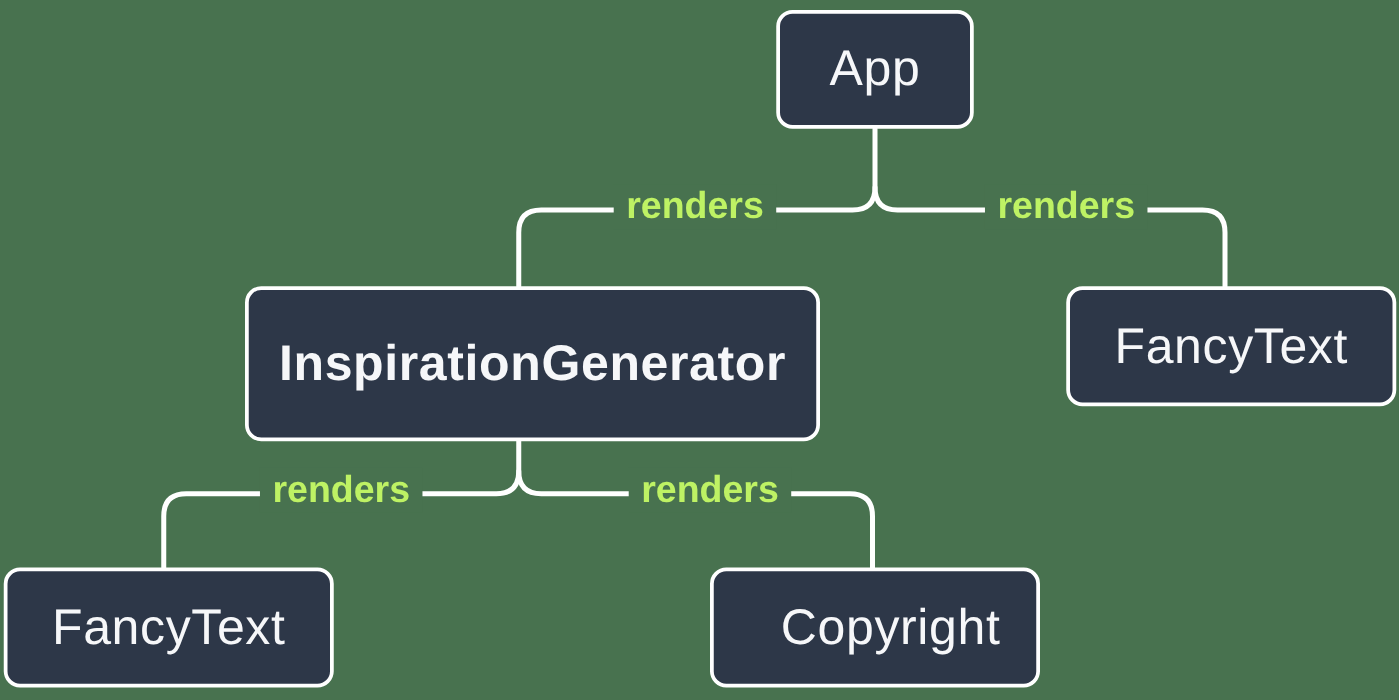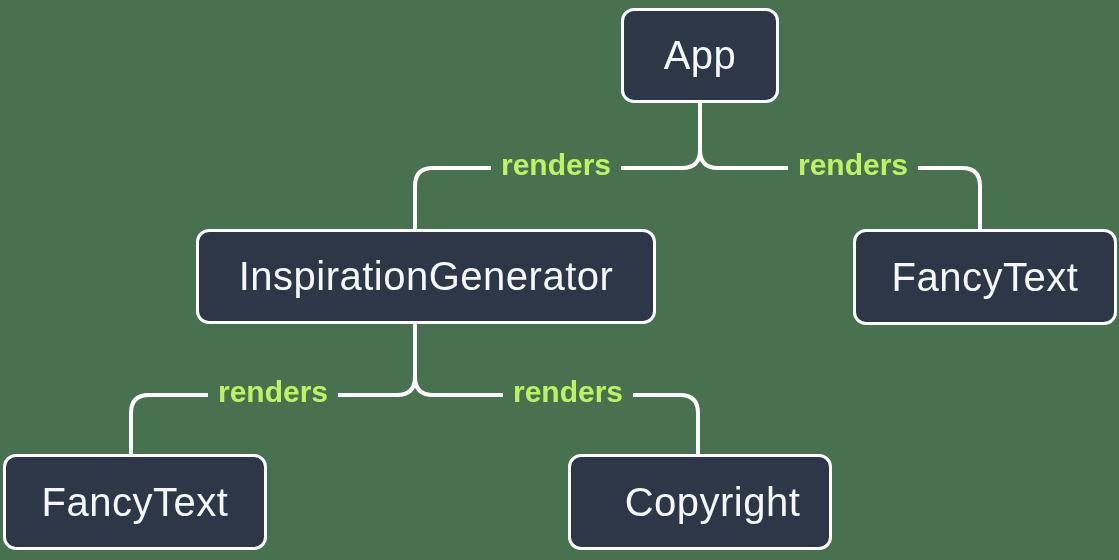--- a/index.html
+++ b/index.html
@@ -40,21 +40,21 @@
     align-items: center;
     justify-content: center;
     color: #F6F7F9;
     font-size: 40px;
     font-weight: 500;
     letter-spacing: 0.5px;
     white-space: nowrap;
     text-align: center;
   }
   .node-app           { left: 621px; top: 8px;   width: 158px; height: 95px; }
-  .node-inspiration   { left: 196px; top: 229px; width: 460px; height: 95px; }
+  .node-inspiration   { left: 196px; top: 229px; width: 460px; height: 124px; font-weight: bold; }
   .node-fancy-right   { left: 853px; top: 229px; width: 264px; height: 96px; }
   .node-fancy-left    { left: 3px;   top: 454px; width: 264px; height: 96px; }
   .node-copyright     { left: 568px; top: 454px; width: 264px; height: 96px; padding-left: 25px; }
   .edge-label {
     position: absolute;
     transform: translate(-50%, -50%);
     background: #48724F;
     color: #bef264;
     font-size: 30px;
     font-weight: 600;

